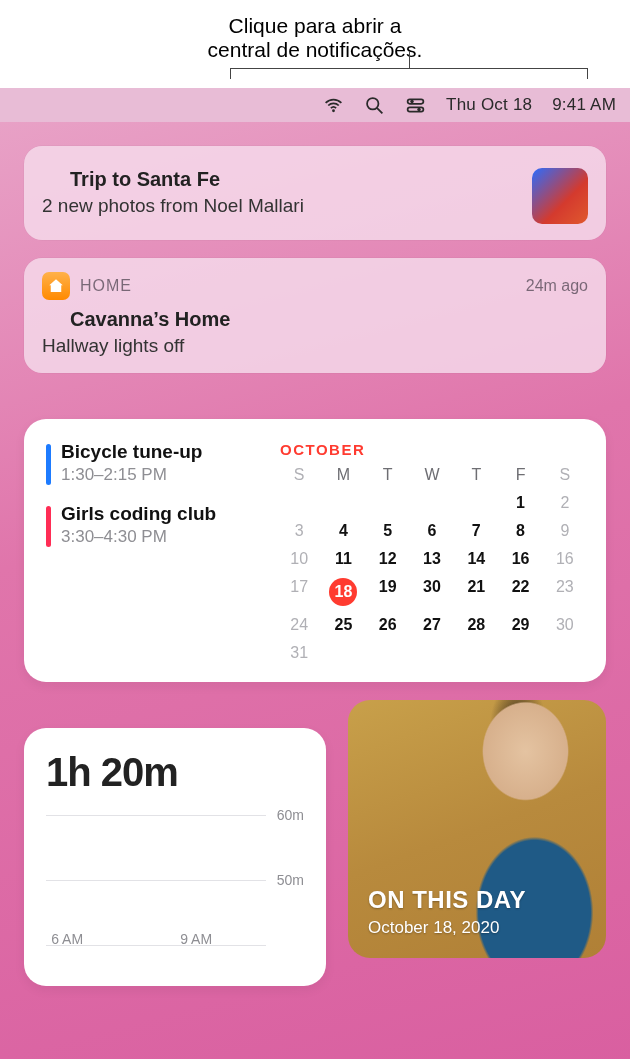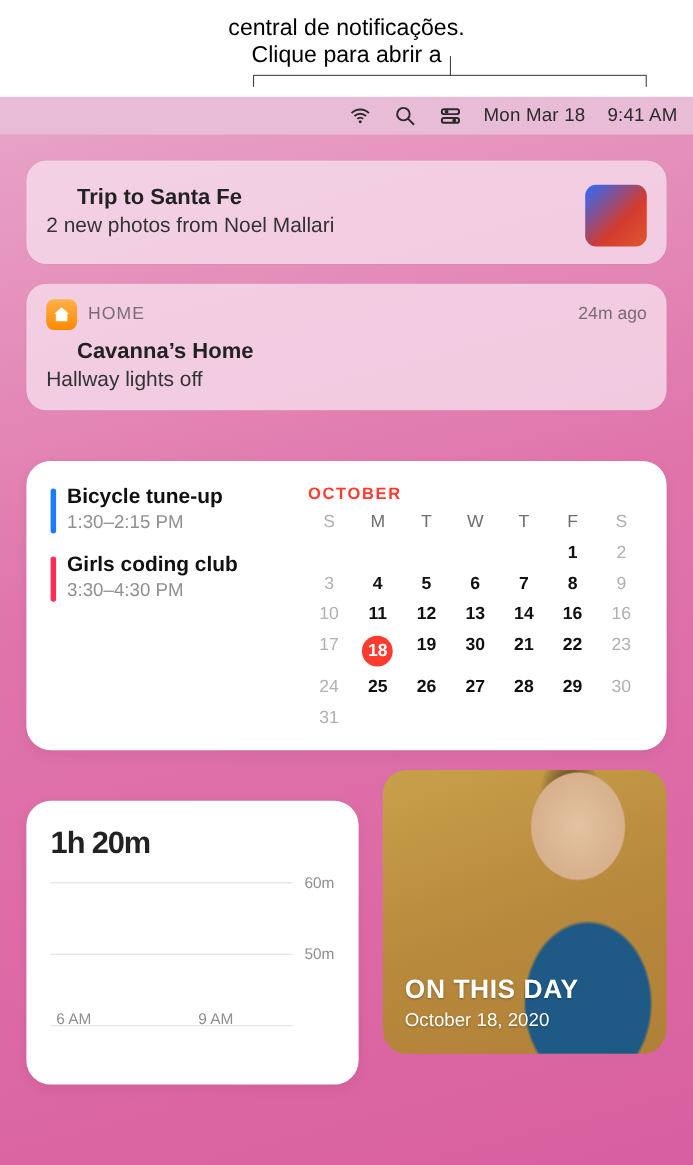--- a/index.html
+++ b/index.html
@@ -152,21 +152,21 @@
   .cal-grid .day.today span {
     display:inline-flex; width:28px; height:28px; align-items:center; justify-content:center;
     background:#ff3b30; color:#fff; border-radius:50%;
   }
 
   
   .row2 { display:flex; gap:22px; }
   .row2 > * { flex:1; height:258px; }
 
   
-  .st-total { font-size:28px; font-weight:600; color:#222; letter-spacing:-1px; }
+  .st-total { font-size:40px; font-weight:600; color:#222; letter-spacing:-1px; }
   .st-chart { position:relative; height:130px; margin-top:20px; }
   .st-grid { position:absolute; inset:0; }
   .st-grid .gline { position:absolute; left:0; right:38px; height:1px; background:#e2e2e6; }
   .st-grid .glabel { position:absolute; right:0; font-size:14px; color:#8e8e93; transform:translateY(-50%); }
   .st-bars { position:absolute; left:4px; right:40px; bottom:20px; top:0; display:flex; gap:10px; align-items:flex-end; }
   .st-bars .col { flex:1; display:flex; flex-direction:column; justify-content:flex-end; max-width:22px; }
   .st-bars .seg { width:100%; }
   .st-xlab { position:absolute; bottom:-2px; font-size:14px; color:#8e8e93; }
 
   
@@ -190,22 +190,22 @@
   .otd-date  { font-size:17px; font-weight:400; margin-top:4px; }
 
   
   .home-glyph { width:18px; height:18px; }
   .photos-glyph { width:22px; height:22px; }
 </style>
 </head>
 <body>
 
 <div class="callout">
+  <div>Clique para abrir a</div>
   <div>central de notificações.</div>
-  <div>Clique para abrir a</div>
 </div>
 <div class="callout-bracket">
   <div class="tick"></div>
 </div>
 
 <div class="region">
 
   <div class="menubar">
     <span class="icon">
       <svg viewBox="0 0 24 24">
@@ -220,21 +220,21 @@
         </svg>
     </span>
     <span class="icon">
       <svg viewBox="0 0 24 24">
           <rect x="3" y="5" width="18" height="5" rx="2.5" fill="none" stroke-width="2"></rect>
           <circle cx="8" cy="7.5" r="2" stroke="none"></circle>
           <rect x="3" y="14" width="18" height="5" rx="2.5" fill="none" stroke-width="2"></rect>
           <circle cx="16" cy="16.5" r="2" stroke="none"></circle>
         </svg>
     </span>
-    <span class="dt">Mon Mar 18</span>
+    <span class="dt">Thu Oct 18</span>
     <span class="dt">9:41 AM</span>
   </div>
 
   <div class="nc">
     <div class="stack">
 
       <div class="notif">
         <div class="notif-body">
           <div class="txt">
             <div class="notif-title">Trip to Santa Fe</div>

